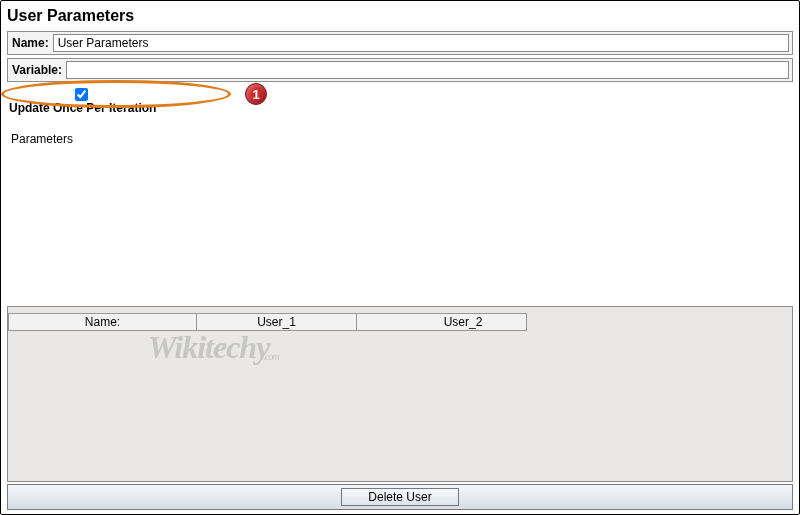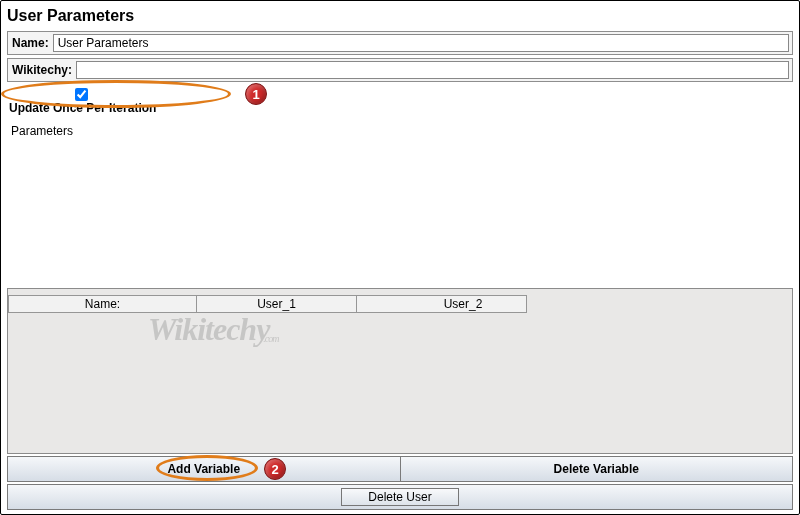--- a/index.html
+++ b/index.html
@@ -99,21 +99,21 @@
     position: absolute;
     top: -9px;
     left: 4px;
     background: #fff;
     padding: 0 2px;
     font-weight: 400;
     font-size: 12px;
   }
   .params-wrap {
     position: relative;
-    margin-top: 4px;
+    margin-top: 12px;
   }
   .param-table {
     margin: 6px 0 0 0;
     background: #fff;
     border-collapse: collapse;
   }
   .param-table th, .param-table td {
     border: 1px solid #969696;
     font-size: 12px;
     text-align: left;
@@ -189,21 +189,21 @@
   <div class="content">
 
     <div class="title">User Parameters</div>
 
     <div class="row">
       <span class="label">Name:</span>
       <input type="text" value="User Parameters" style="">
     </div>
 
     <div class="row">
-      <span class="label">Wikitechy:</span>
+      <span class="label">Variable:</span>
       <input type="text" value="" style="">
     </div>
 
     <div class="check-row" style="position:relative">
       <input type="checkbox" checked="" style="">
       <span class="chk-label">Update Once Per Iteration</span>
       <div class="oval" style="left:-6px; top:-5px; width:230px; height:28px;"></div>
       <div class="badge" style="left:238px; top:-2px;">1</div>
     </div>
 
@@ -220,30 +220,20 @@
             <th>Name:</th>
             <th>User_1</th>
             <th>User_2</th>
           </tr>
         </thead>
         <tbody>
         </tbody>
       </table>
     </div>
 
-    <div class="button-bar" style="position:relative;">
-      <div class="half">
-        <span class="btn-label">Add Variable</span>
-        <div class="oval" style="left:148px; top:-2px; width:102px; height:26px;"></div>
-        <div class="badge" style="left:256px; top:1px;">2</div>
-      </div>
-      <div class="half">
-        <span class="btn-label">Delete Variable</span>
-      </div>
-    </div>
 
     <div class="button-bar" style="position:relative;">
       <div class="half">
         <button class="inner-btn">
           <span>Delete User</span>
         </button>
       </div>
     </div>
 
   </div>

